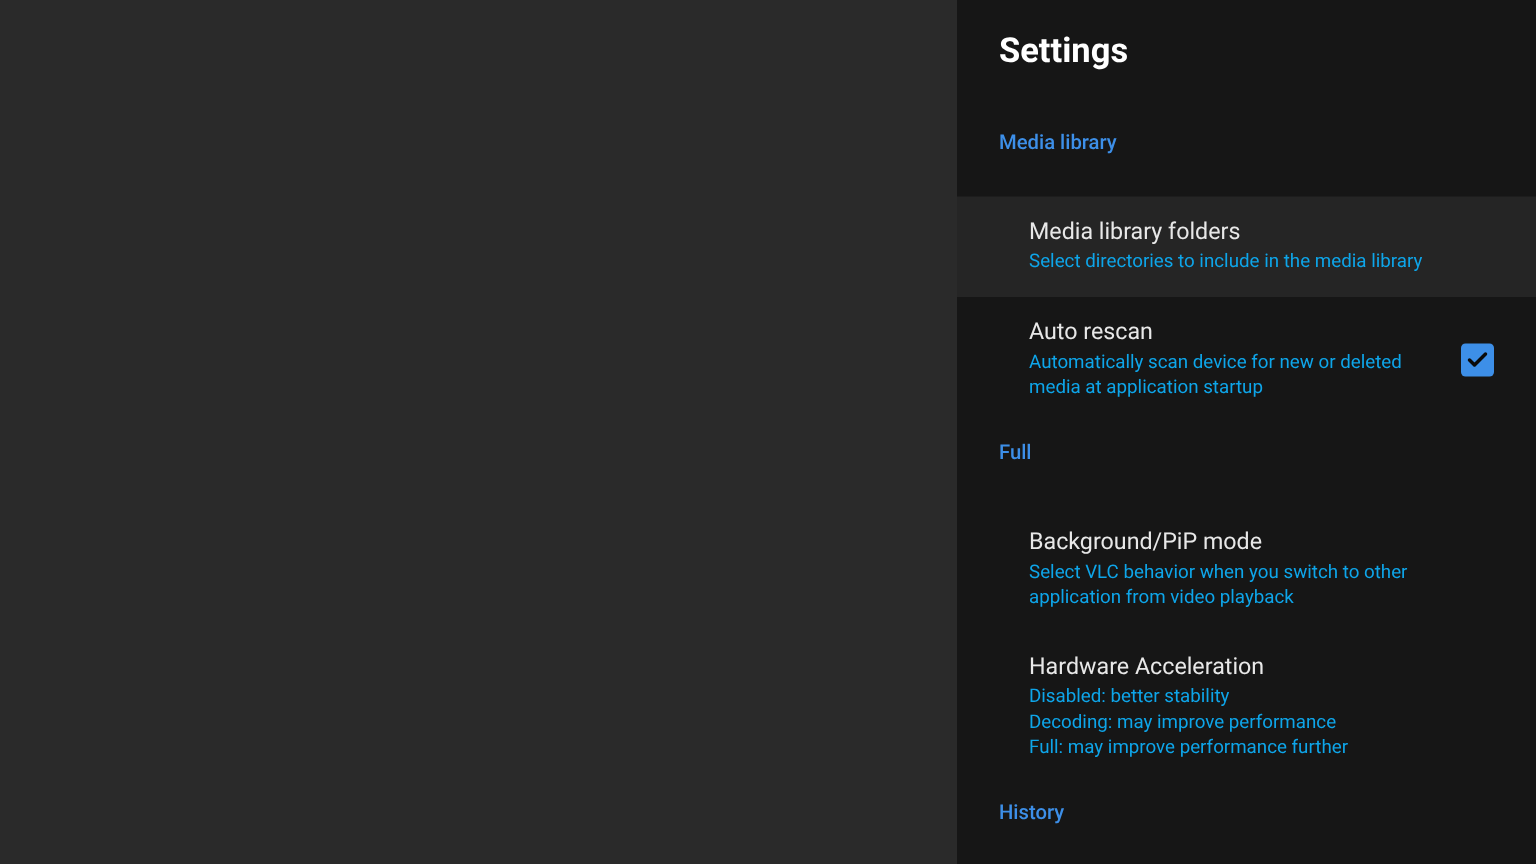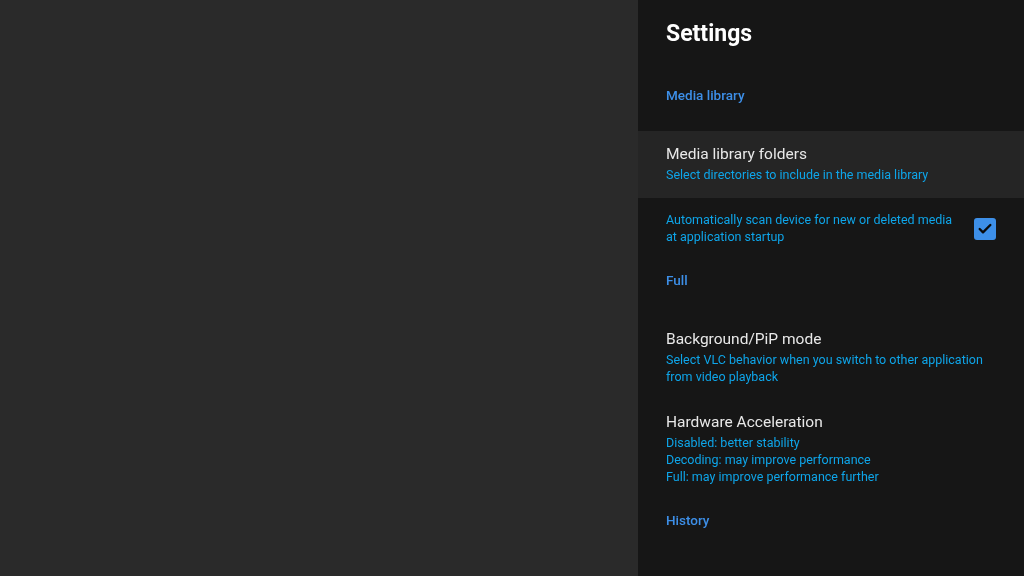--- a/index.html
+++ b/index.html
@@ -42,20 +42,21 @@
       display: flex;
       align-items: center;
       justify-content: space-between;
     }
     .setting-item.highlighted {
       background: #252525;
     }
     .setting-content {
       flex: 1;
       padding-right: 10px;
+      margin-left: 20px;
     }
     .setting-title {
       color: #e8e8e8;
       font-size: 15.5px;
       font-weight: 400;
       margin-bottom: 4px;
     }
     .setting-description {
       color: #0ea5e9;
       font-size: 12.5px;
@@ -92,20 +93,21 @@
 
   <div class="setting-item highlighted">
     <div class="setting-content">
       <div class="setting-title">Media library folders</div>
       <div class="setting-description">Select directories to include in the media library</div>
     </div>
   </div>
 
   <div class="setting-item">
     <div class="setting-content">
+      <div class="setting-title">Auto rescan</div>
       <div class="setting-description">Automatically scan device for new or deleted media at application startup</div>
     </div>
     <div class="checkbox">
       <svg viewBox="0 0 24 24" fill="none" stroke="#0a0a0a" stroke-width="3.5" stroke-linecap="round" stroke-linejoin="round">
         <polyline points="4 12 9 17 20 6"></polyline>
       </svg>
     </div>
   </div>
 
   <div class="section-header">

